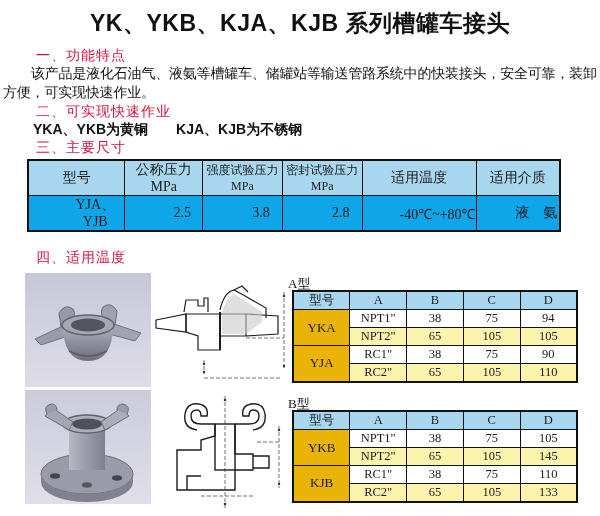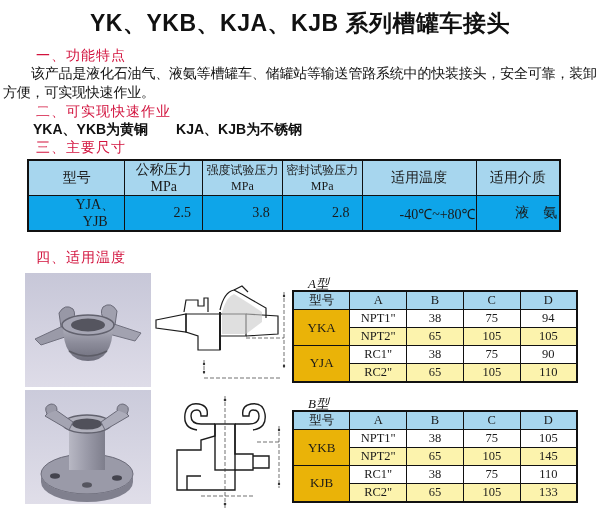--- a/index.html
+++ b/index.html
@@ -36,22 +36,22 @@
   }
   .perf-table th, .perf-table td { border:1px solid #111; padding:0; }
   .perf-table th { background:#a7d6ee; font-weight:normal; height:26px; }
   .perf-table td { height:27px; }
   .perf-table th.small { font-size:12px; }
   .perf-table tr.yellow td { background:#0ea5e9;padding-left:37px; }
   .col-model{width:19%;} .col-nom{width:15.5%;margin-left:12px;} .col-str{width:16%;}
   .col-seal{width:16%;margin-left:46px;} .col-temp{width:17%;} .col-med{width:16.5%;}
   
   .dim-label {
-    position:absolute; left:308px; font-family:"Liberation Serif", serif;
-    font-size:13px; color:#111;font-style:italic;
+    position:absolute; left:288px; font-family:"Liberation Serif", serif;
+    font-size:13px; color:#111;
   }
   .labelA { top:275px; } .labelB { top:395px; }
   .dim-table {
     position:absolute; left:292px; width:286px;
     font-family:"Liberation Serif", serif; font-size:12.5px; text-align:center;
     border:2px solid #111; background:#fff;
   }
   .tableA { top:290px; } .tableB { top:410px; }
   .dim-table th, .dim-table td { border:1px solid #111; height:18px; padding:0; width:20%; }
   .dim-table th { background:#a7d6ee; font-weight:normal; }

